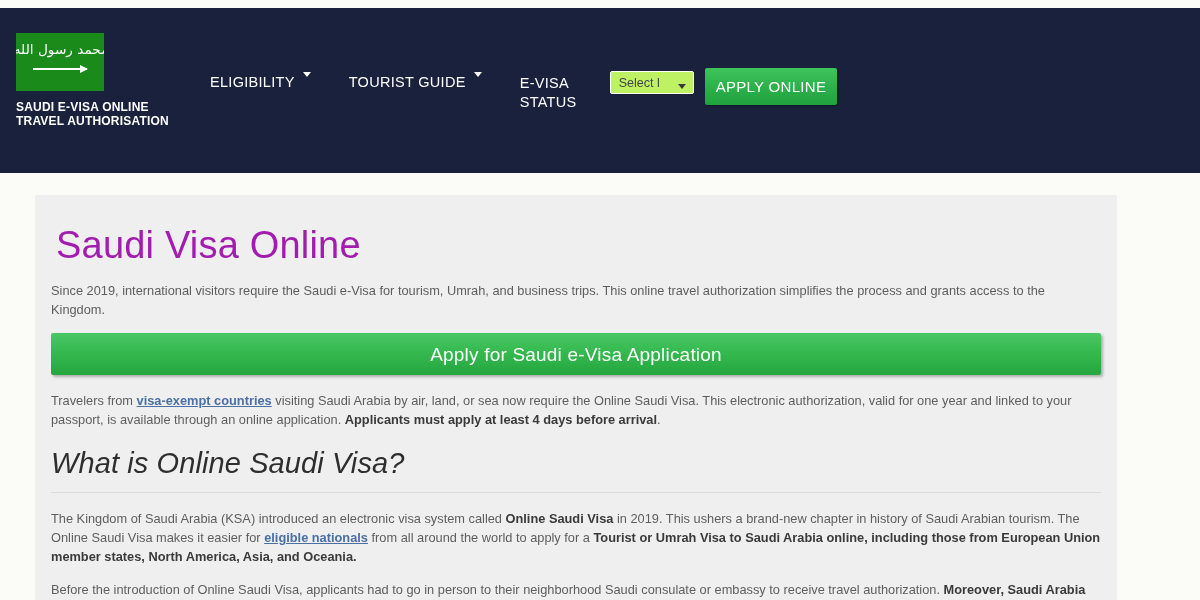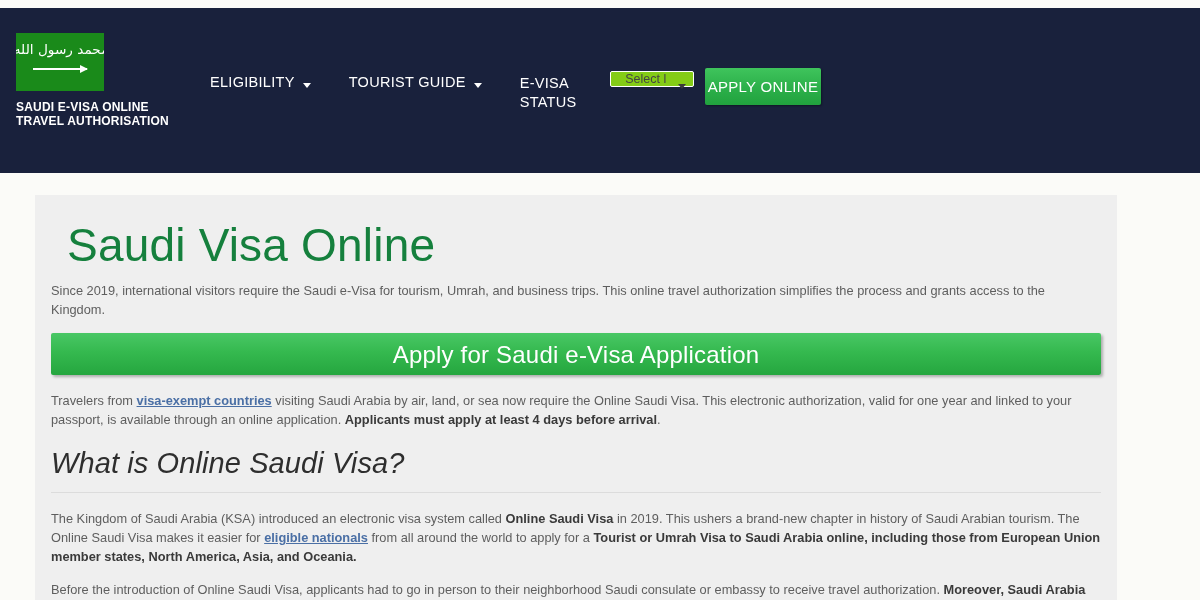--- a/index.html
+++ b/index.html
@@ -91,21 +91,21 @@
     color: #ffffff;
     font-size: 14.5px;
     letter-spacing: 0.3px;
     font-weight: 500;
     white-space: nowrap;
     padding: 6px 0 6px 0;
     margin-right: 38px;
     cursor: pointer;
     text-decoration: none;
     display: inline-flex;
-    align-items: flex-end;
+    align-items: flex-start;
   }
   .nav-item .caret {
     display: inline-block;
     margin-left: 8px;
     width: 0; height: 0;
     border-left: 4.5px solid transparent;
     border-right: 4.5px solid transparent;
     border-top: 5px solid #ffffff;
     position: relative;
     top: -2px;
@@ -113,54 +113,53 @@
   .nav-item.two-line {
     display: inline-block;
     width: 66px;
     line-height: 19px;
     white-space: normal;
     margin-right: 24px;
   }
 
   .lang-select {
     width: 84px;
-    height: 16px;
-    background: #84cc16;
+    height: 23px;
+    background: #bef264;
     border: 1px solid #ffffff;
     border-radius: 2px;
     color: #444;
     font-size: 12.5px;
     font-family: "Liberation Sans", sans-serif;
     padding: 0 20px 0 8px;
     position: relative;
     display: inline-flex;
     align-items: center;
     cursor: pointer;
     margin-right: 11px;
     margin-top: 3px;
     flex: 0 0 auto;
-    justify-content: center;
   }
   .lang-select .chev {
     position: absolute;
     right: 7px; top: 12px;
     width: 0; height: 0;
     border-left: 4.5px solid transparent;
     border-right: 4.5px solid transparent;
     border-top: 5.5px solid #3a3a3a;
   }
 
   .apply-btn {
     background: linear-gradient(to bottom, #3fc45c 0%, #2db14b 50%, #21a23e 100%);
     color: #ffffff;
     font-size: 15px;
     letter-spacing: 0.3px;
     border: none;
     border-radius: 2px;
-    padding: 0 3px;
+    padding: 0 11px;
     height: 37px;
     line-height: 37px;
     cursor: pointer;
     font-family: "Liberation Sans", sans-serif;
     box-shadow: 1px 1px 2px rgba(0,0,0,0.35);
     white-space: nowrap;
     flex: 0 0 auto;
   }
 
   
@@ -172,24 +171,24 @@
   }
   .card {
     margin: 0 auto 0 35px;
     width: 1082px;
     background: #efefef;
     padding: 22px 16px 20px 16px;
     min-height: 420px;
   }
 
   h1.title {
-    font-size: 46px;
+    font-size: 38px;
     font-weight: normal;
-    color: #15803d;
-    margin: 6px 0 14px 16px;
+    color: #a21caf;
+    margin: 6px 0 14px 5px;
     letter-spacing: 0.2px;
     line-height: 44px;
   }
   p.body {
     font-size: 12.8px;
     color: #5e5e5e;
     line-height: 19px;
     margin: 0 0 14px 0;
   }
   p.body b { color: #3a3a3a; font-weight: bold; }
@@ -199,21 +198,21 @@
     cursor: pointer;
     font-weight: bold;
   }
 
   .cta {
     display: block;
     width: 100%;
     background: linear-gradient(to bottom, #49c765 0%, #35b94f 45%, #25a63f 100%);
     color: #ffffff;
     text-align: center;
-    font-size: 24px;
+    font-size: 19px;
     line-height: 42px;
     height: 42px;
     border: none;
     border-radius: 2px;
     cursor: pointer;
     font-family: "Liberation Sans", sans-serif;
     box-shadow: 2px 2px 3px rgba(0,0,0,0.28);
     margin: 2px 0 16px 0;
     letter-spacing: 0.2px;
   }

